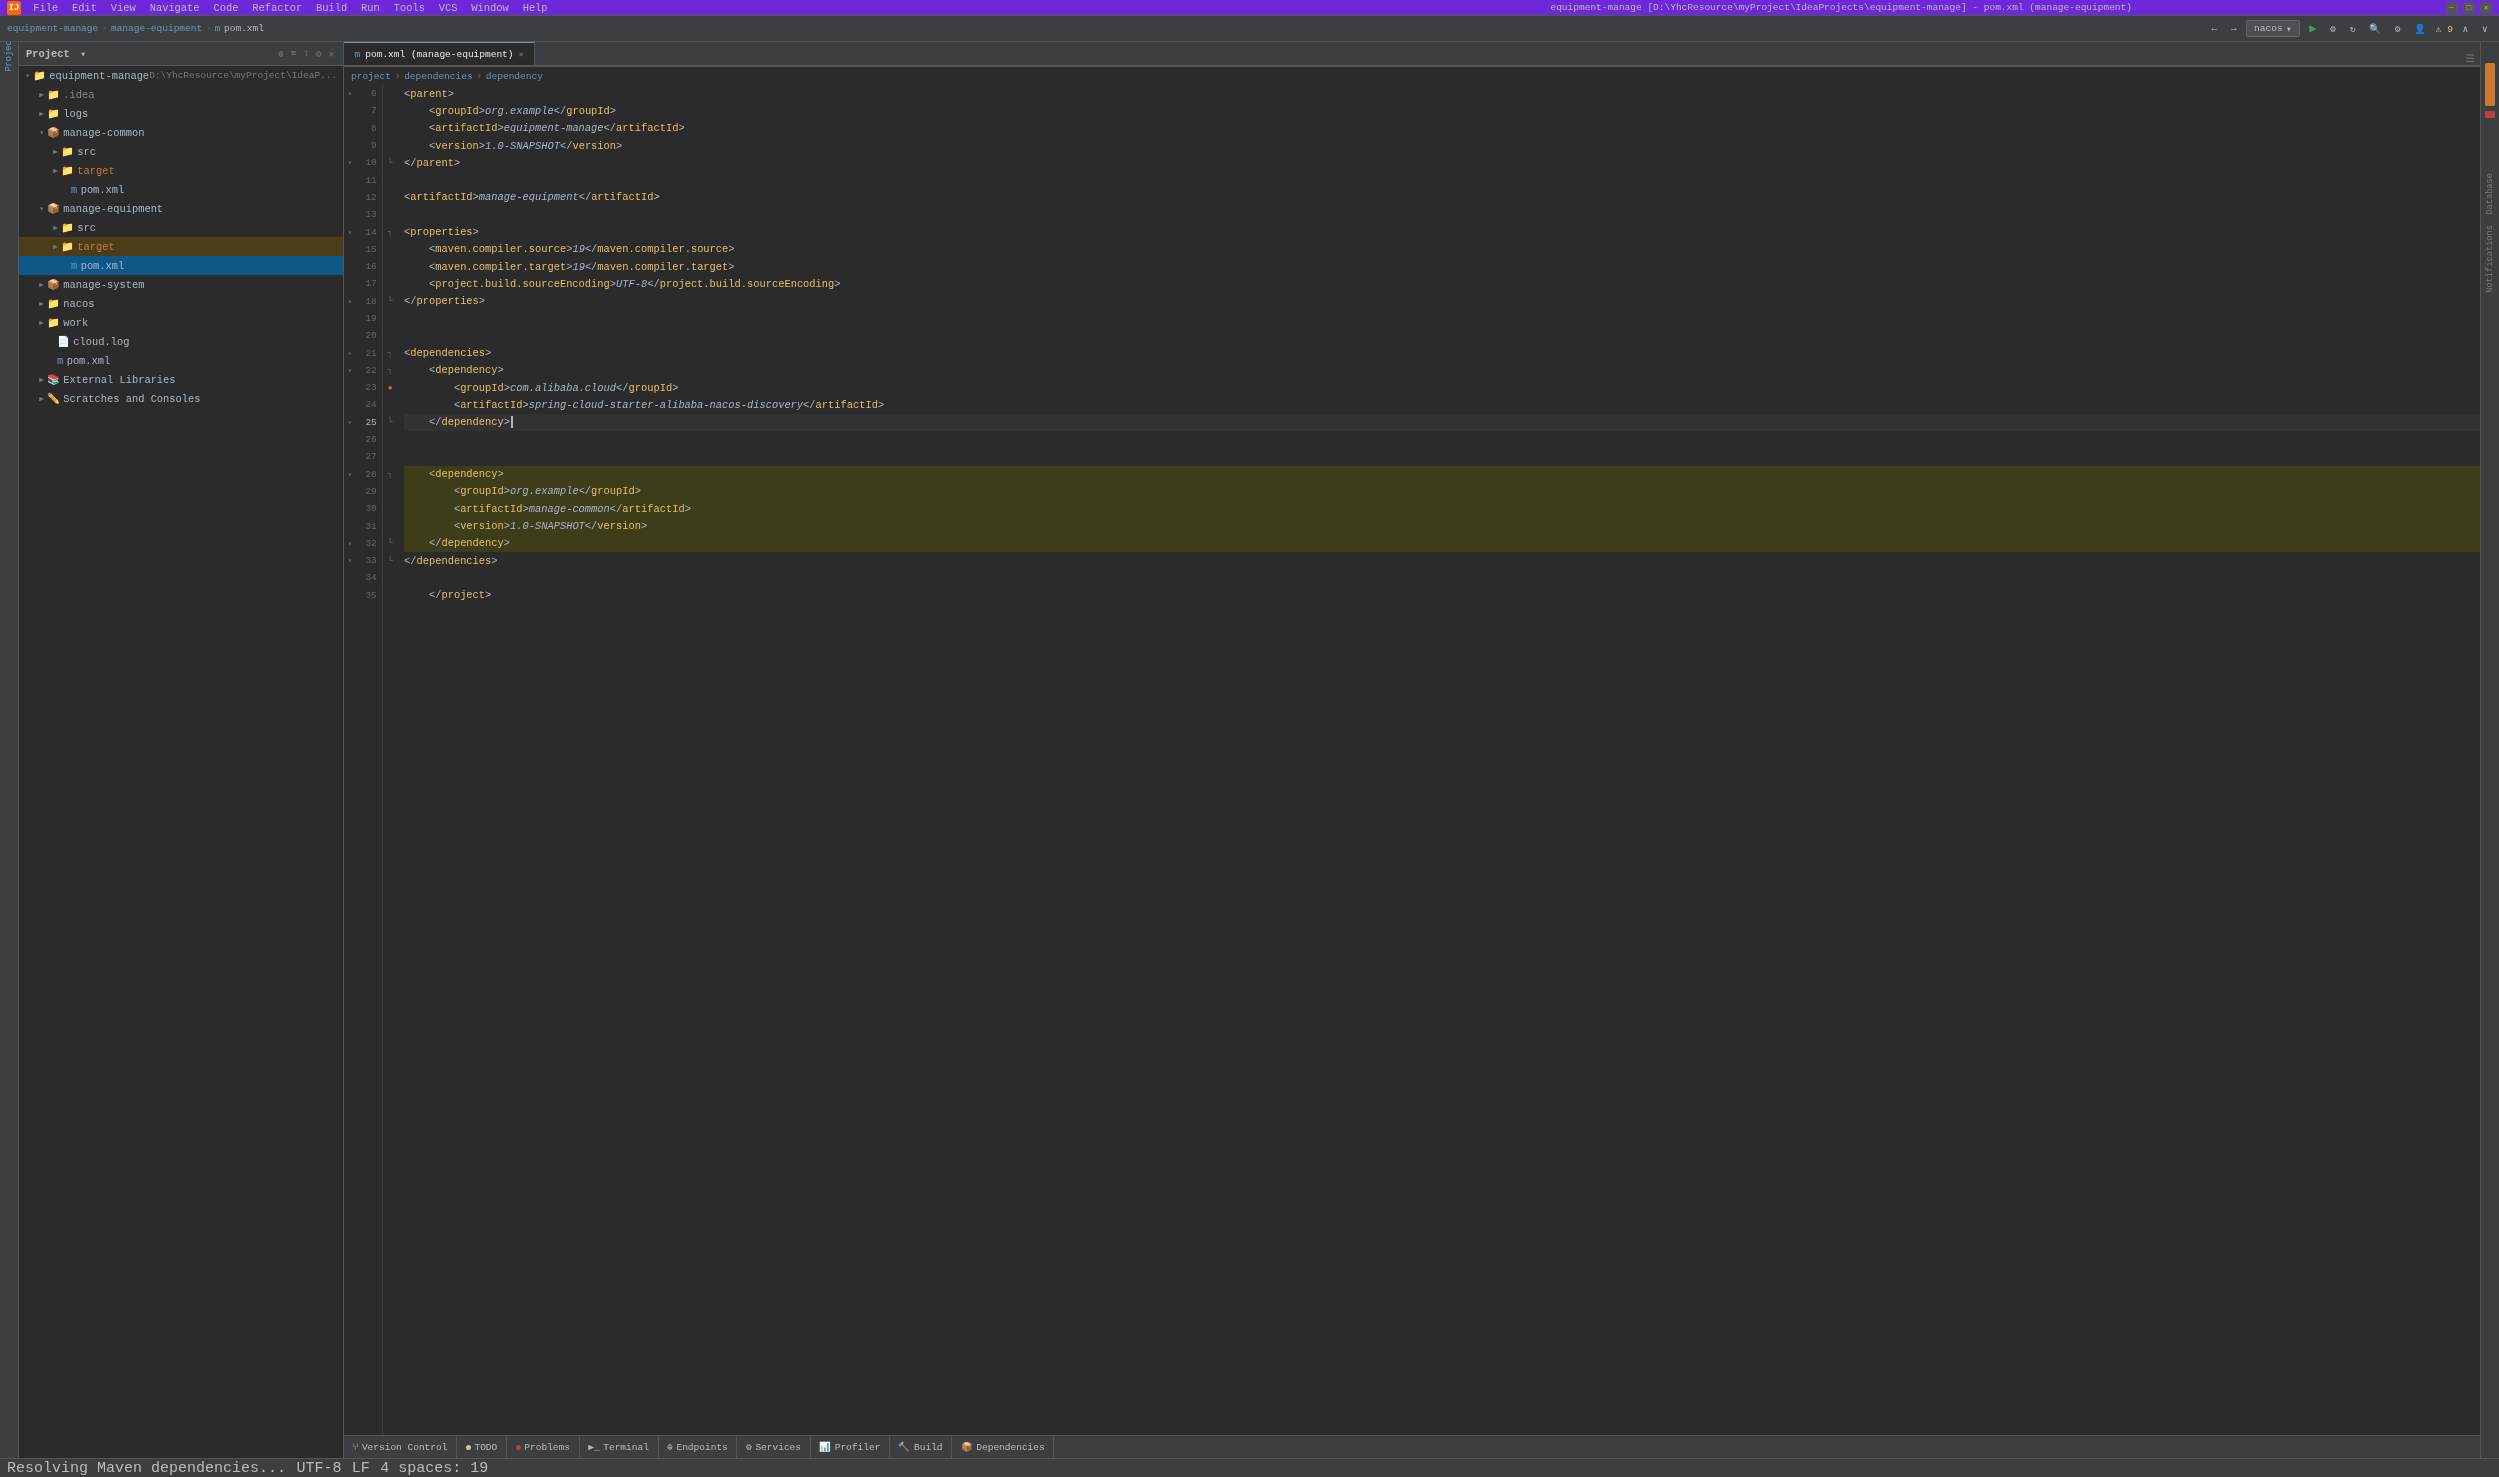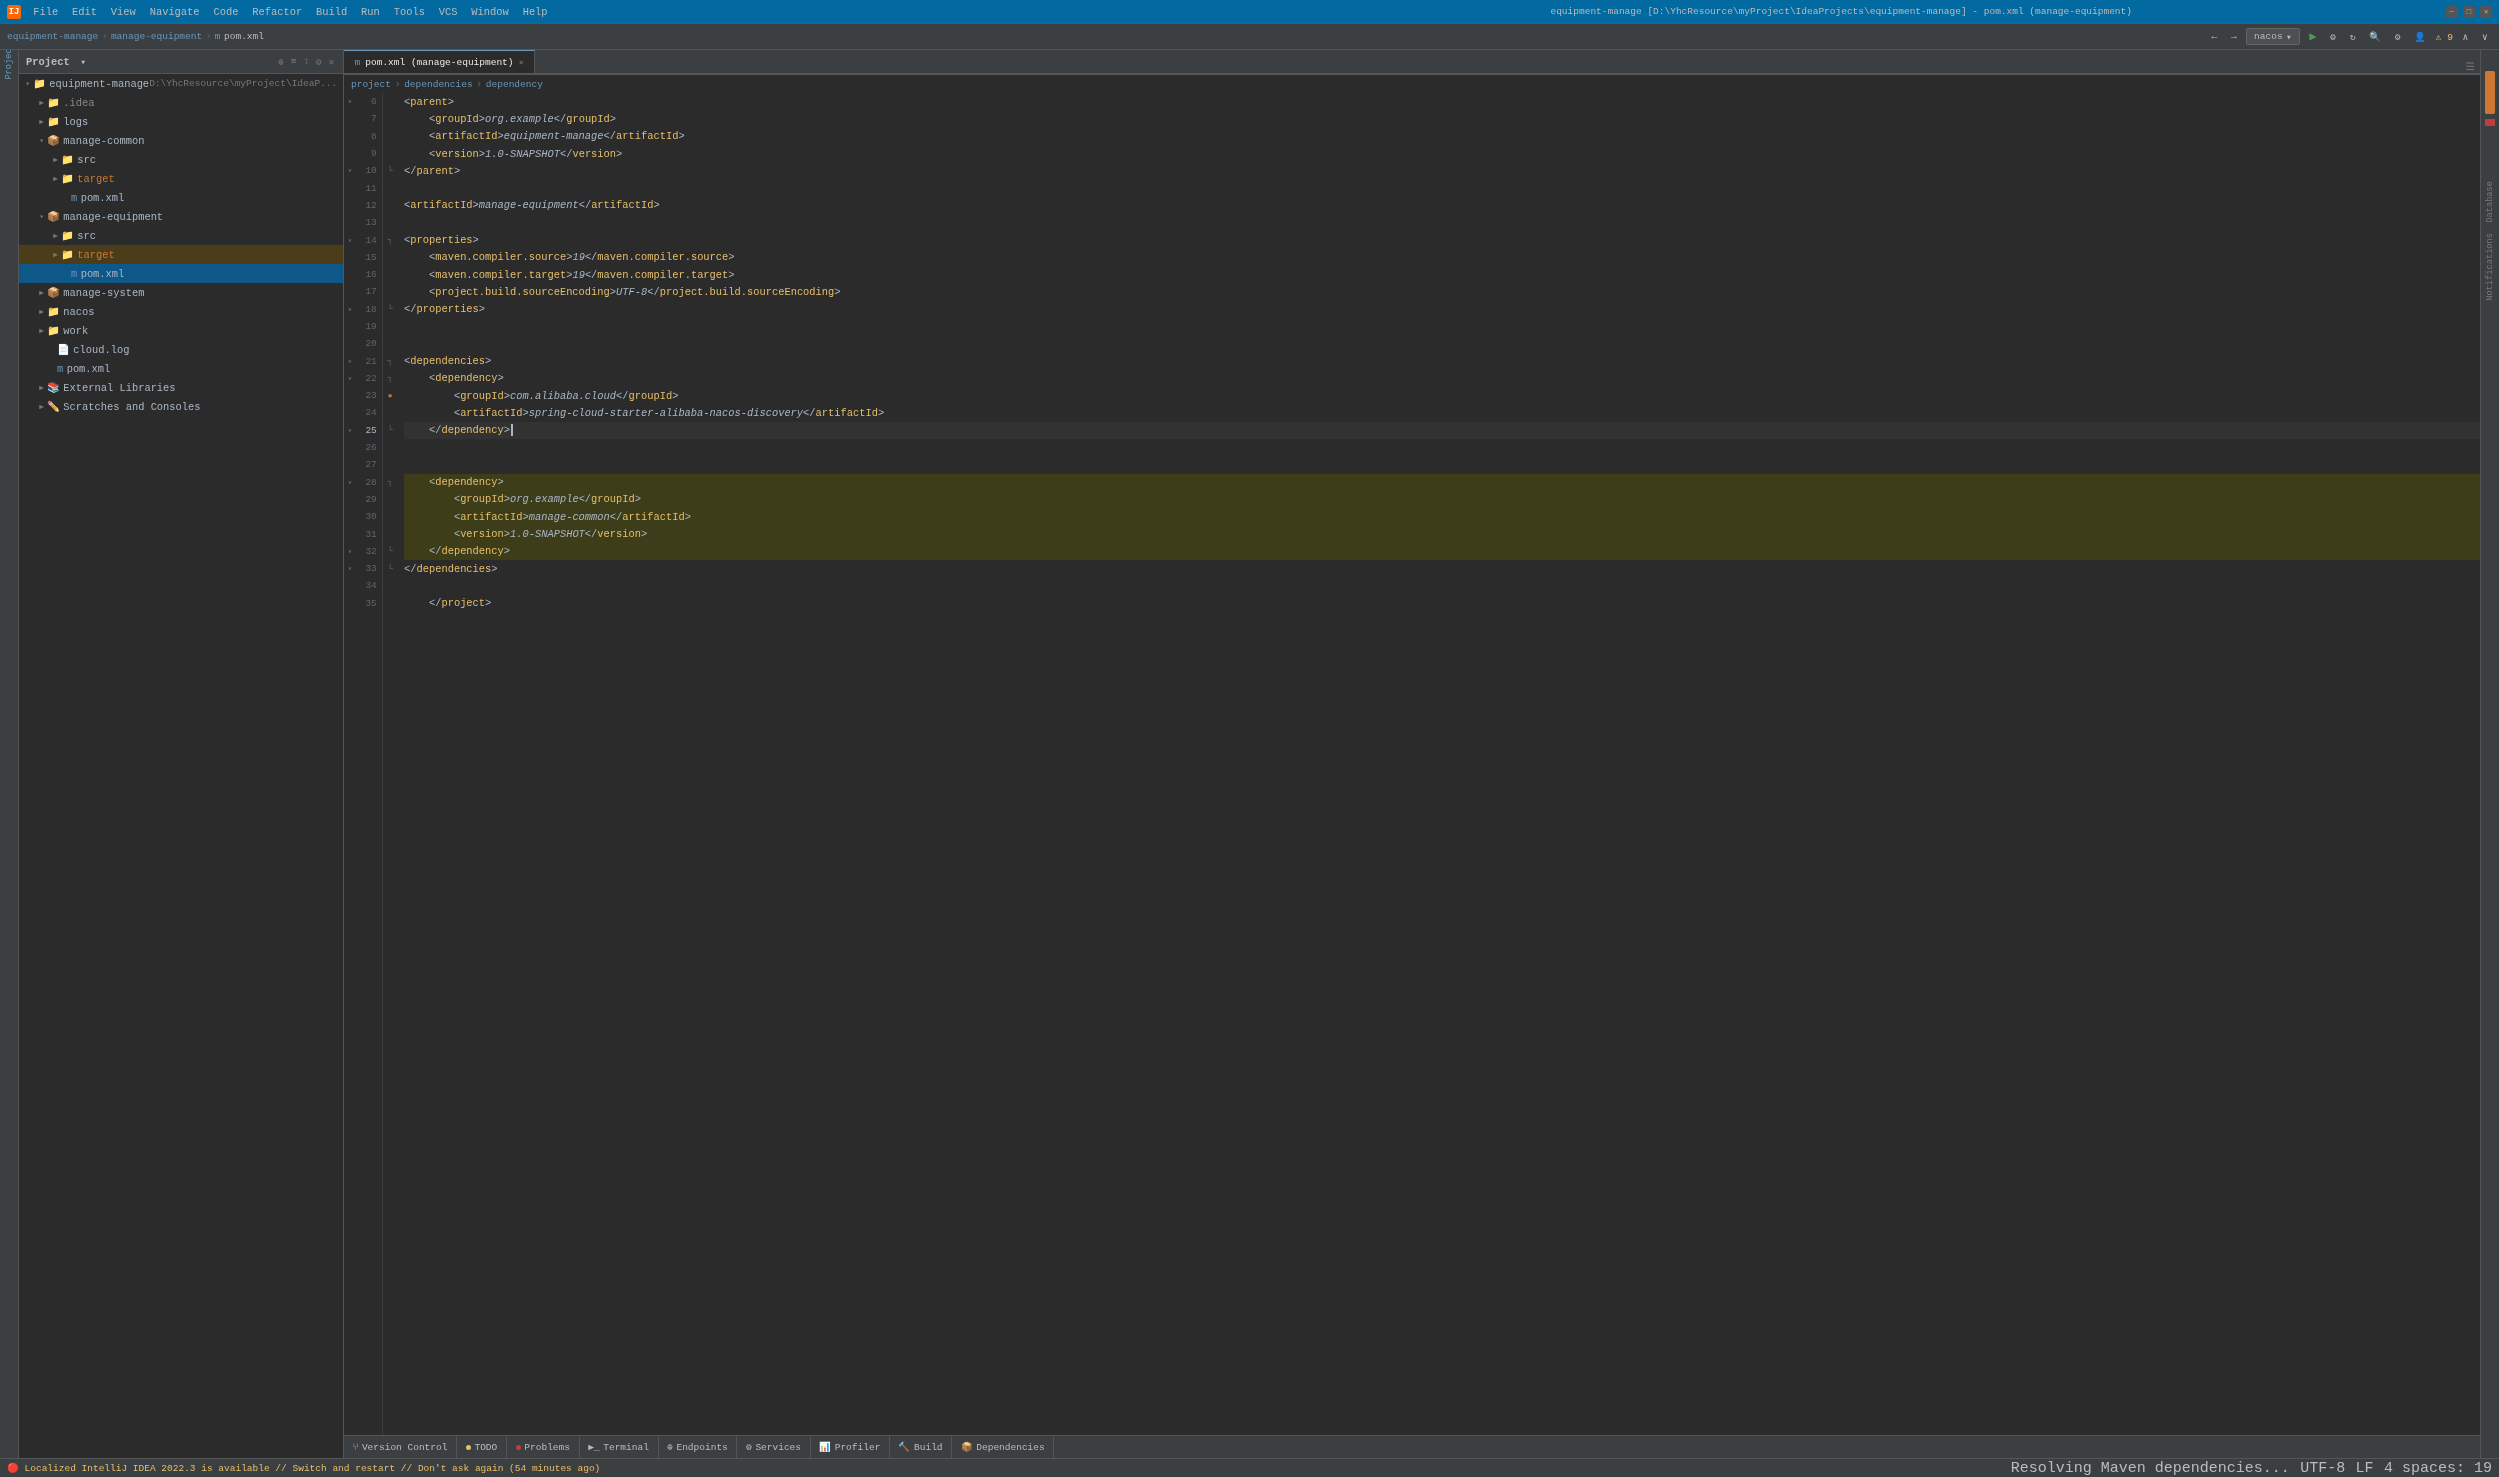--- a/index.html
+++ b/index.html
@@ -9,22 +9,22 @@
       color: #a9b7c6;
       font-size: 10.4px;
       height: 100vh;
       overflow: hidden;
       display: flex;
       flex-direction: column;
     }
 
     
     #title-bar {
-      background: #0369a1;
-      height: 24px;
+      background: #6d28d9;
+      height: 16px;
       display: flex;
       align-items: center;
       padding: 0 7px;
       border-bottom: 0.9px solid #555;
       flex-shrink: 0;
     }
     #title-bar .app-icon {
       width: 14px; height: 14px;
       background: #ff6600;
       border-radius: 2.6px;
@@ -708,23 +708,20 @@
 
   <div id="right-sidebar">
     <div style="width:10.4px;background:#cc7832;height:43px;margin-top:17.3px;border-radius:1.7px;"></div>
     <div style="width:10.4px;background:#bc3f3c;height:7px;margin-top:5.2px;border-radius:0.9px;"></div>
     <div class="right-strip-label" style="margin-top:52px;">Database</div>
     <div class="right-strip-label">Notifications</div>
   </div>
 </div>
 
 <div id="status-bar">
-  <div class="status-left">
-    <span class="status-error">🔴  Localized IntelliJ IDEA 2022.3 is available // Switch and restart // Don't ask again (54 minutes ago)</span>
-  </div>
   <div class="status-right">
     <span class="status-item">Resolving Maven dependencies...</span>
     <span class="status-item">UTF-8</span>
     <span class="status-item">LF</span>
     <span class="status-item">4 spaces: 19</span>
   </div>
 </div>
 
 <style>
 @keyframes blink {

